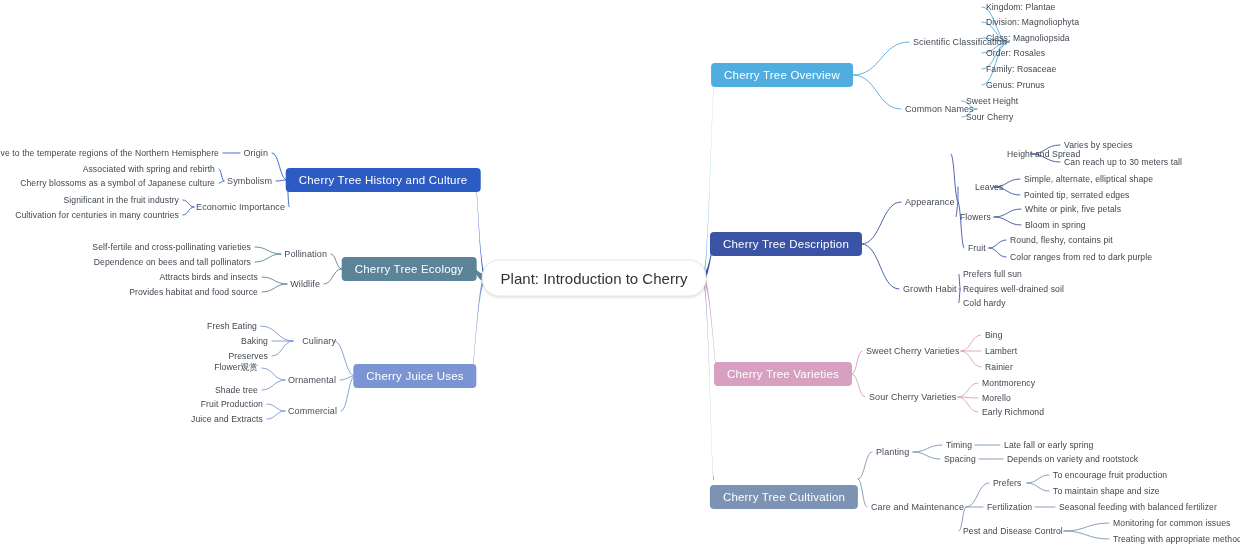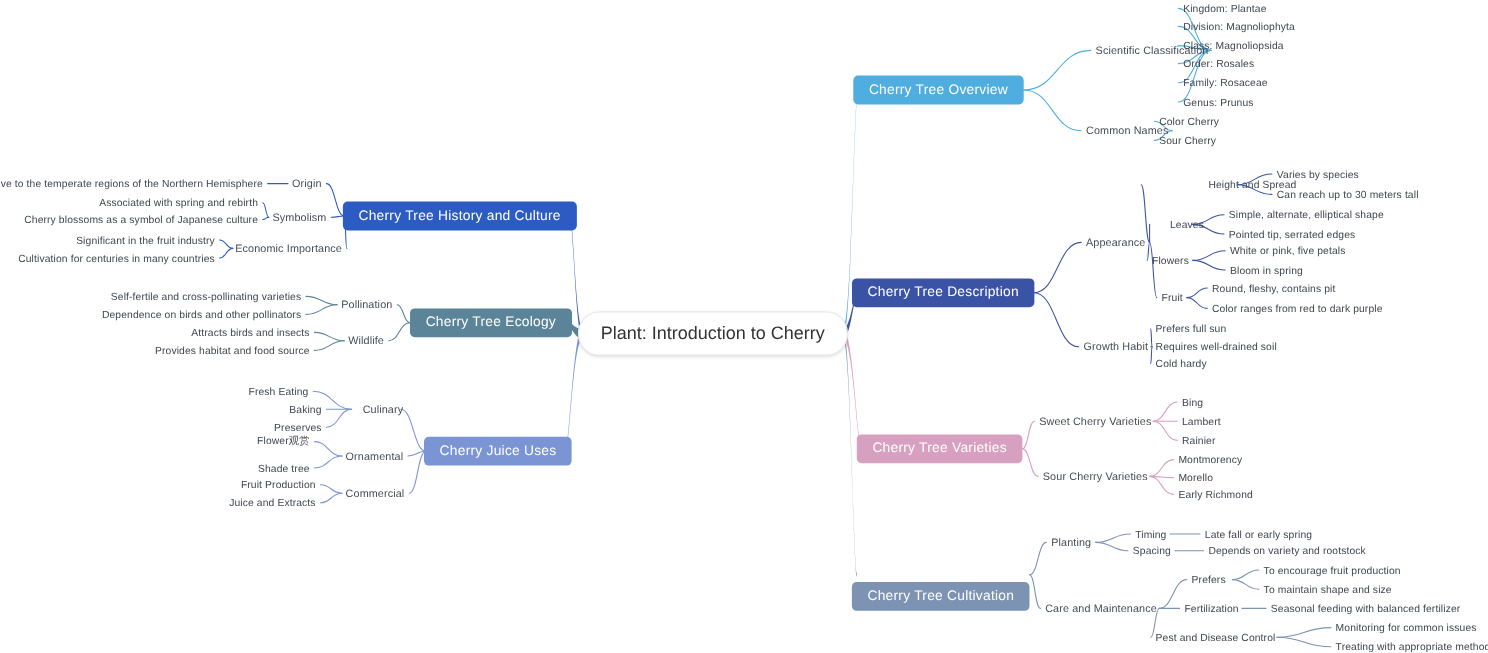--- a/index.html
+++ b/index.html
@@ -121,21 +121,21 @@
       <div class="node root-node" style="left: 594px; top: 278px;">Plant: Introduction to Cherry</div>
       <div class="node branch-node" style="left: 782px; top: 75px; background: rgb(79, 173, 224);">Cherry Tree Overview</div>
       <div class="node sub-node" style="left: 913px; top: 42px;">Scientific Classification</div>
       <div class="node leaf-node" style="left: 986px; top: 7px;">Kingdom: Plantae</div>
       <div class="node leaf-node" style="left: 986px; top: 22px;">Division: Magnoliophyta</div>
       <div class="node leaf-node" style="left: 986px; top: 38px;">Class: Magnoliopsida</div>
       <div class="node leaf-node" style="left: 986px; top: 53px;">Order: Rosales</div>
       <div class="node leaf-node" style="left: 986px; top: 69px;">Family: Rosaceae</div>
       <div class="node leaf-node" style="left: 986px; top: 85px;">Genus: Prunus</div>
       <div class="node sub-node" style="left: 905px; top: 109px;">Common Names</div>
-      <div class="node leaf-node" style="left: 966px; top: 101px;">Color Cherry</div>
+      <div class="node leaf-node" style="left: 966px; top: 101px;">Sweet Height</div>
       <div class="node leaf-node" style="left: 966px; top: 117px;">Sour Cherry</div>
       <div class="node branch-node" style="left: 786px; top: 244px; background: rgb(59, 83, 164);">Cherry Tree Description</div>
       <div class="node sub-node" style="left: 905px; top: 202px;">Appearance</div>
       <div class="node leaf-node" style="left: 967px; top: 154px; margin-left: 40px;">Height and Spread</div>
       <div class="node leaf-node" style="left: 1064px; top: 145px;">Varies by species</div>
       <div class="node leaf-node" style="left: 1064px; top: 162px;">Can reach up to 30 meters tall</div>
       <div class="node leaf-node" style="left: 962px; top: 187px; padding-left: 13px;">Leaves</div>
       <div class="node leaf-node" style="left: 1024px; top: 179px;">Simple, alternate, elliptical shape</div>
       <div class="node leaf-node" style="left: 1024px; top: 195px;">Pointed tip, serrated edges</div>
       <div class="node leaf-node" style="left: 960px; top: 217px;">Flowers</div>
@@ -177,21 +177,21 @@
       <div class="node leaf-node anchor-end" style="left: 219px; top: 153px;">Native to the temperate regions of the Northern Hemisphere</div>
       <div class="node sub-node anchor-end" style="left: 272px; top: 181px;">Symbolism</div>
       <div class="node leaf-node anchor-end" style="left: 215px; top: 169px;">Associated with spring and rebirth</div>
       <div class="node leaf-node anchor-end" style="left: 215px; top: 183px;">Cherry blossoms as a symbol of Japanese culture</div>
       <div class="node sub-node anchor-end" style="left: 285px; top: 207px;">Economic Importance</div>
       <div class="node leaf-node anchor-end" style="left: 179px; top: 200px;">Significant in the fruit industry</div>
       <div class="node leaf-node anchor-end" style="left: 179px; top: 215px;">Cultivation for centuries in many countries</div>
       <div class="node branch-node" style="left: 409px; top: 269px; background: rgb(91, 132, 153);">Cherry Tree Ecology</div>
       <div class="node sub-node anchor-end" style="left: 327px; top: 254px;">Pollination</div>
       <div class="node leaf-node anchor-end" style="left: 251px; top: 247px;">Self-fertile and cross-pollinating varieties</div>
-      <div class="node leaf-node anchor-end" style="left: 251px; top: 262px;">Dependence on birds and other pollinators</div>
+      <div class="node leaf-node anchor-end" style="left: 251px; top: 262px;">Dependence on bees and tall pollinators</div>
       <div class="node sub-node anchor-end" style="left: 320px; top: 284px;">Wildlife</div>
       <div class="node leaf-node anchor-end" style="left: 258px; top: 277px;">Attracts birds and insects</div>
       <div class="node leaf-node anchor-end" style="left: 258px; top: 292px;">Provides habitat and food source</div>
       <div class="node branch-node" style="left: 415px; top: 376px; background: rgb(123, 148, 212);">Cherry Juice Uses</div>
       <div class="node sub-node anchor-end" style="left: 336px; top: 341px;">Culinary</div>
       <div class="node leaf-node anchor-end" style="left: 257px; top: 326px;">Fresh Eating</div>
       <div class="node leaf-node anchor-end" style="left: 268px; top: 341px;">Baking</div>
       <div class="node leaf-node anchor-end" style="left: 268px; top: 356px;">Preserves</div>
       <div class="node sub-node anchor-end" style="left: 336px; top: 380px;">Ornamental</div>
       <div class="node leaf-node anchor-end" style="left: 258px; top: 368px;">Flower观赏</div>

